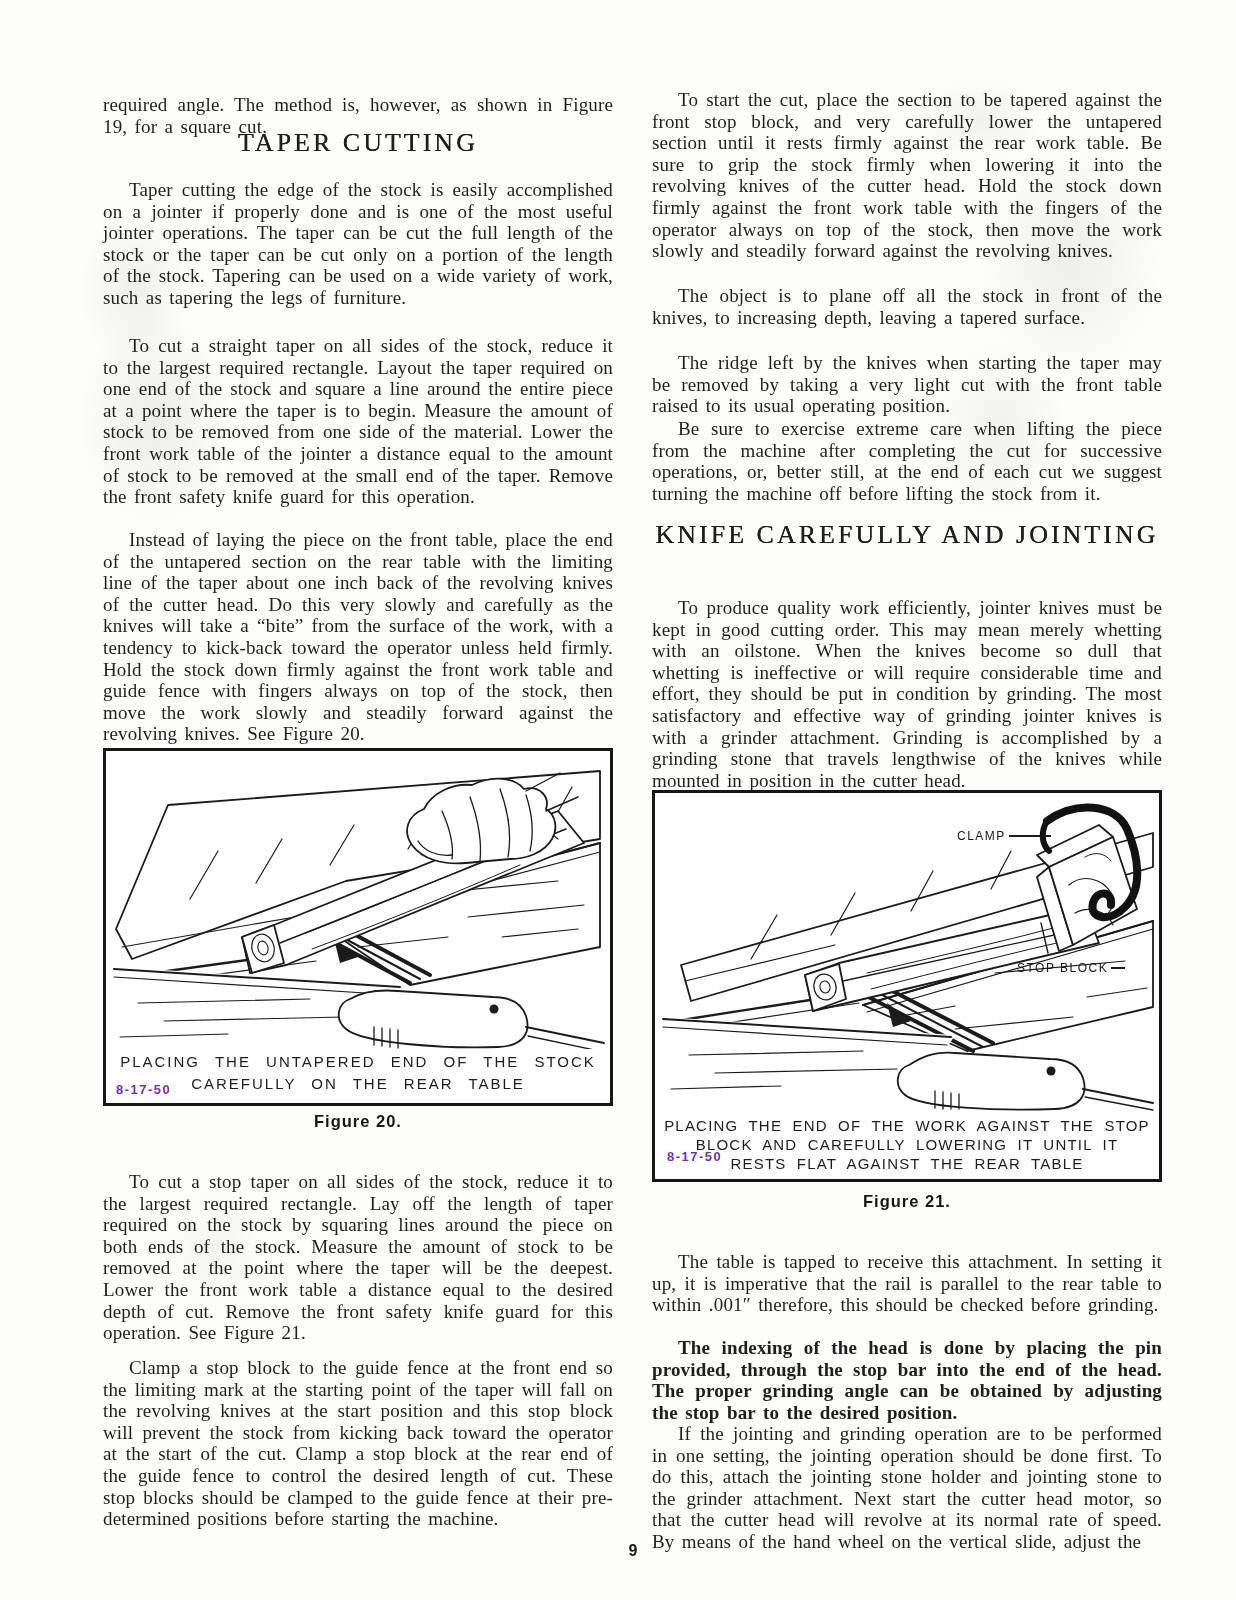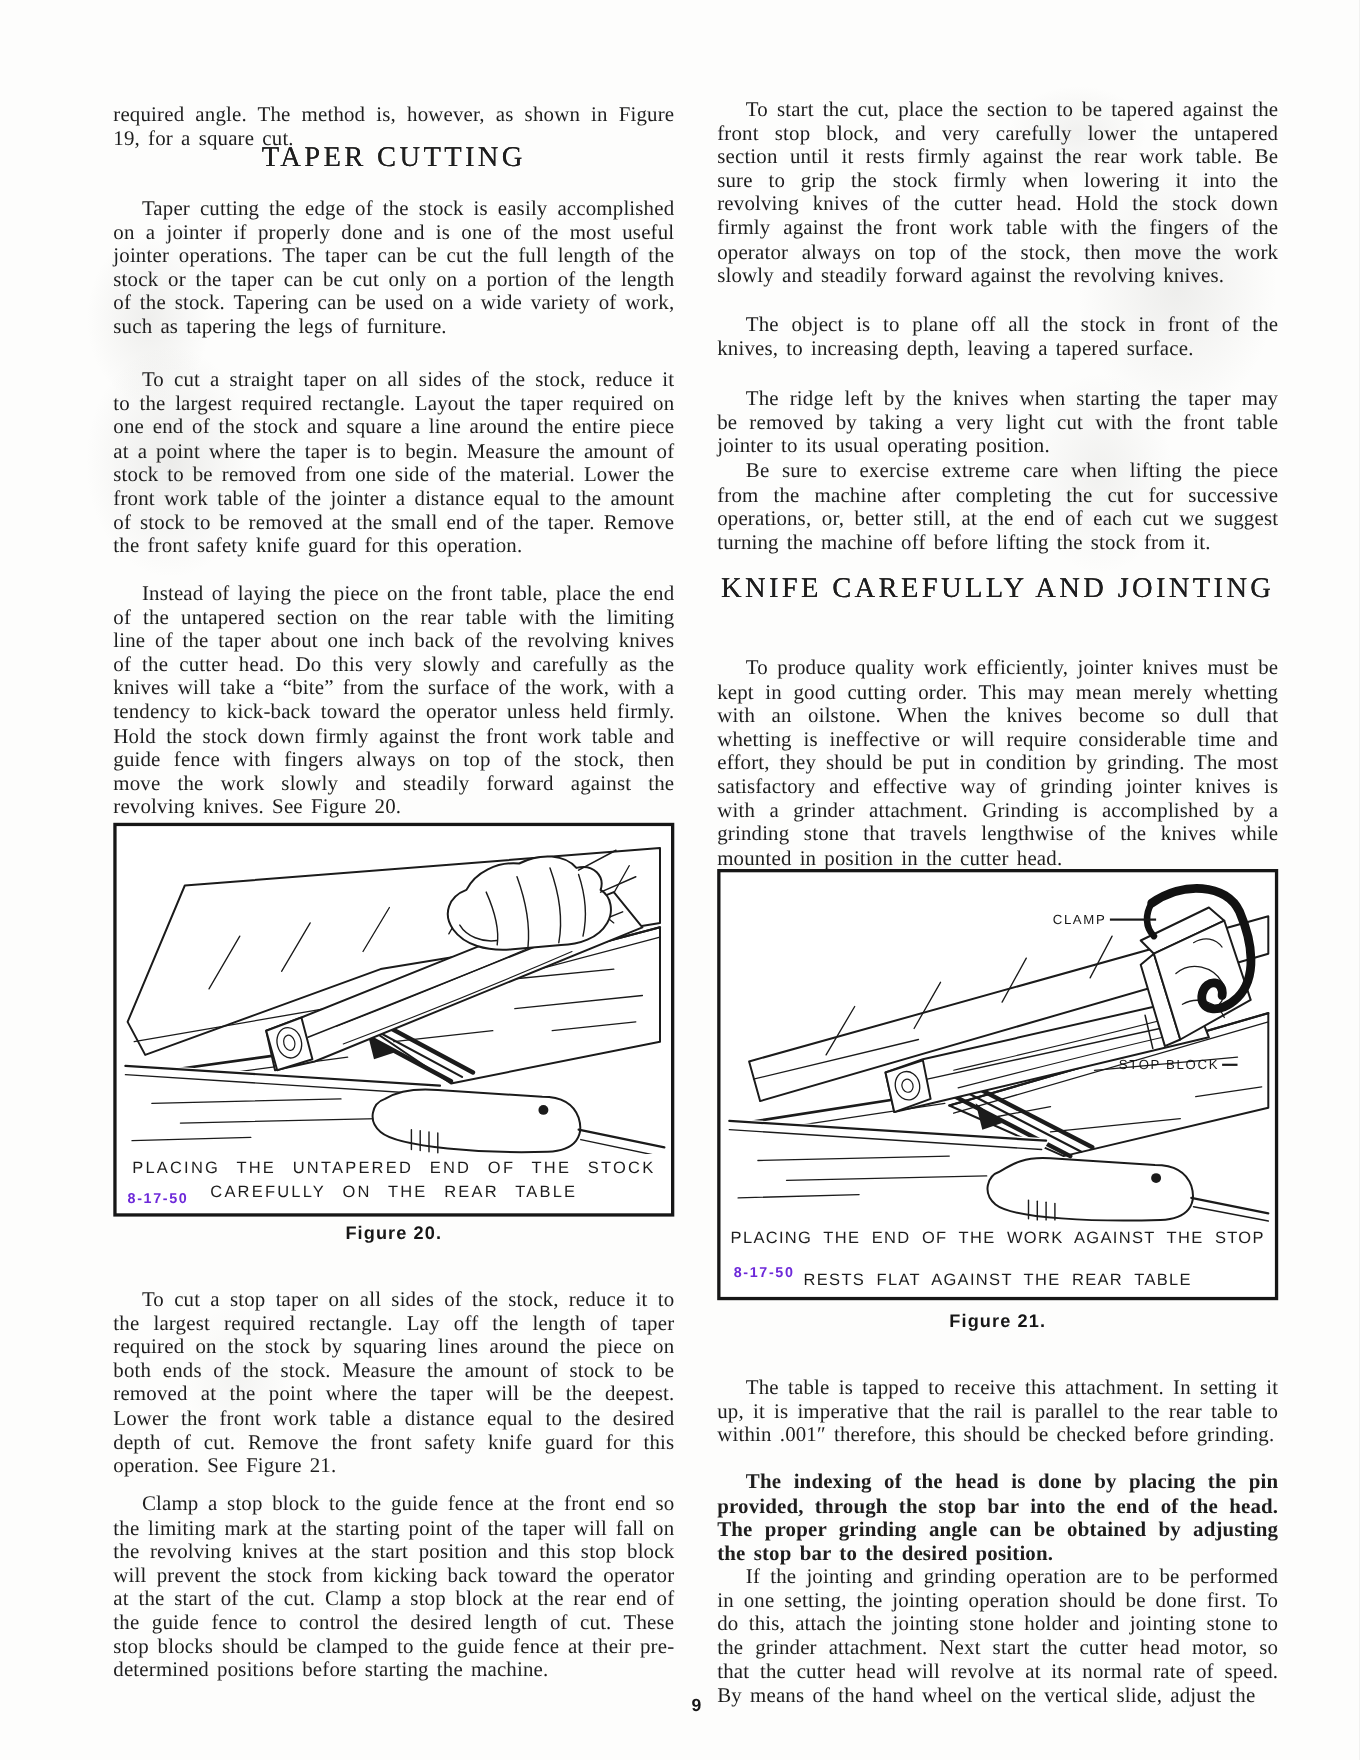--- a/index.html
+++ b/index.html
@@ -147,21 +147,21 @@
   <div class="figlabel" style="left:103px; top:1112px;">Figure 20.</div>
 
   <p class="abs para indent" style="left:103px; top:1152px; width:510px;">To cut a stop taper on all sides of the stock, reduce it to the largest required rectangle. Lay off the length of taper required on the stock by squaring lines around the piece on both ends of the stock. Measure the amount of stock to be removed at the point where the taper will be the deepest. Lower the front work table a distance equal to the desired depth of cut. Remove the front safety knife guard for this operation. See Figure 21.</p>
 
   <p class="abs para indent" style="left:103px; top:1338px; width:510px;">Clamp a stop block to the guide fence at the front end so the limiting mark at the starting point of the taper will fall on the revolving knives at the start position and this stop block will prevent the stock from kicking back toward the operator at the start of the cut. Clamp a stop block at the rear end of the guide fence to control the desired length of cut. These stop blocks should be clamped to the guide fence at their pre-determined positions before starting the machine.</p>
 
   <p class="abs para indent" style="left:652px; top:70px; width:510px;">To start the cut, place the section to be tapered against the front stop block, and very carefully lower the untapered section until it rests firmly against the rear work table. Be sure to grip the stock firmly when lowering it into the revolving knives of the cutter head. Hold the stock down firmly against the front work table with the fingers of the operator always on top of the stock, then move the work slowly and steadily forward against the revolving knives.</p>
 
   <p class="abs para indent" style="left:652px; top:266px; width:510px;">The object is to plane off all the stock in front of the knives, to increasing depth, leaving a tapered surface.</p>
 
-  <p class="abs para indent" style="left:652px; top:333px; width:510px;">The ridge left by the knives when starting the taper may be removed by taking a very light cut with the front table jointer to its usual operating position.</p>
+  <p class="abs para indent" style="left:652px; top:333px; width:510px;">The ridge left by the knives when starting the taper may be removed by taking a very light cut with the front table raised to its usual operating position.</p>
 
   <p class="abs para indent" style="left:652px; top:399px; width:510px;">Be sure to exercise extreme care when lifting the piece from the machine after completing the cut for successive operations, or, better still, at the end of each cut we suggest turning the machine off before lifting the stock from it.</p>
 
   <div class="abs sect-heading" style="left:652px; top:520px; width:510px;">KNIFE CAREFULLY AND JOINTING</div>
 
   <p class="abs para indent" style="left:652px; top:578px; width:510px;">To produce quality work efficiently, jointer knives must be kept in good cutting order. This may mean merely whetting with an oilstone. When the knives become so dull that whetting is ineffective or will require considerable time and effort, they should be put in condition by grinding. The most satisfactory and effective way of grinding jointer knives is with a grinder attachment. Grinding is accomplished by a grinding stone that travels lengthwise of the knives while mounted in position in the cutter head.</p>
 
   <div class="figbox" style="left:652px; top:790px; width:510px; height:392px;">
     <svg width="502" height="318" viewBox="0 0 502 318">
       <g stroke="#1b1b1b" stroke-width="1.8" fill="none" stroke-linecap="round" stroke-linejoin="round">
@@ -228,20 +228,21 @@
     </svg>
     <div class="annot" style="left:302px; top:36px;">
       <span>CLAMP</span>
       <span class="lead" style="width:42px;"></span>
     </div>
     <div class="annot" style="left:362px; top:168px;">
       <span>STOP BLOCK</span>
       <span class="lead" style="width:14px;"></span>
     </div>
     <div class="figcap" style="top:324px;">PLACING THE END OF THE WORK AGAINST THE STOP</div>
+    <div class="figcap" style="top:343px;">BLOCK AND CAREFULLY LOWERING IT UNTIL IT</div>
     <div class="figcap" style="top:362px;">RESTS FLAT AGAINST THE REAR TABLE</div>
     <div class="figdate" style="left:12px; top:356px;">8-17-50</div>
   </div>
 
   <div class="figlabel" style="left:652px; top:1192px;">Figure 21.</div>
 
   <p class="abs para indent" style="left:652px; top:1232px; width:510px;">The table is tapped to receive this attachment. In setting it up, it is imperative that the rail is parallel to the rear table to within .001″ therefore, this should be checked before grinding.</p>
 
   <p class="abs para indent" style="left:652px; top:1318px; width:510px;font-weight:bold;">The indexing of the head is done by placing the pin provided, through the stop bar into the end of the head. The proper grinding angle can be obtained by adjusting the stop bar to the desired position.</p>
 

